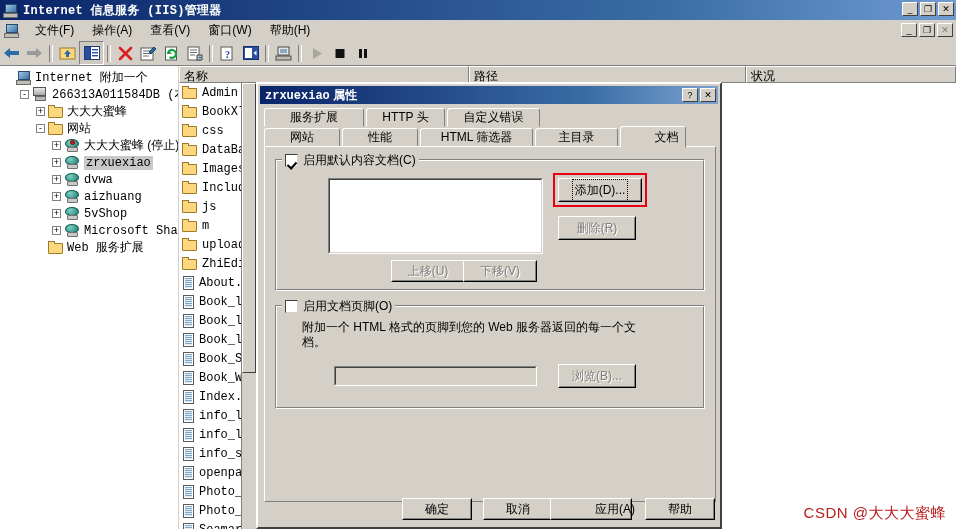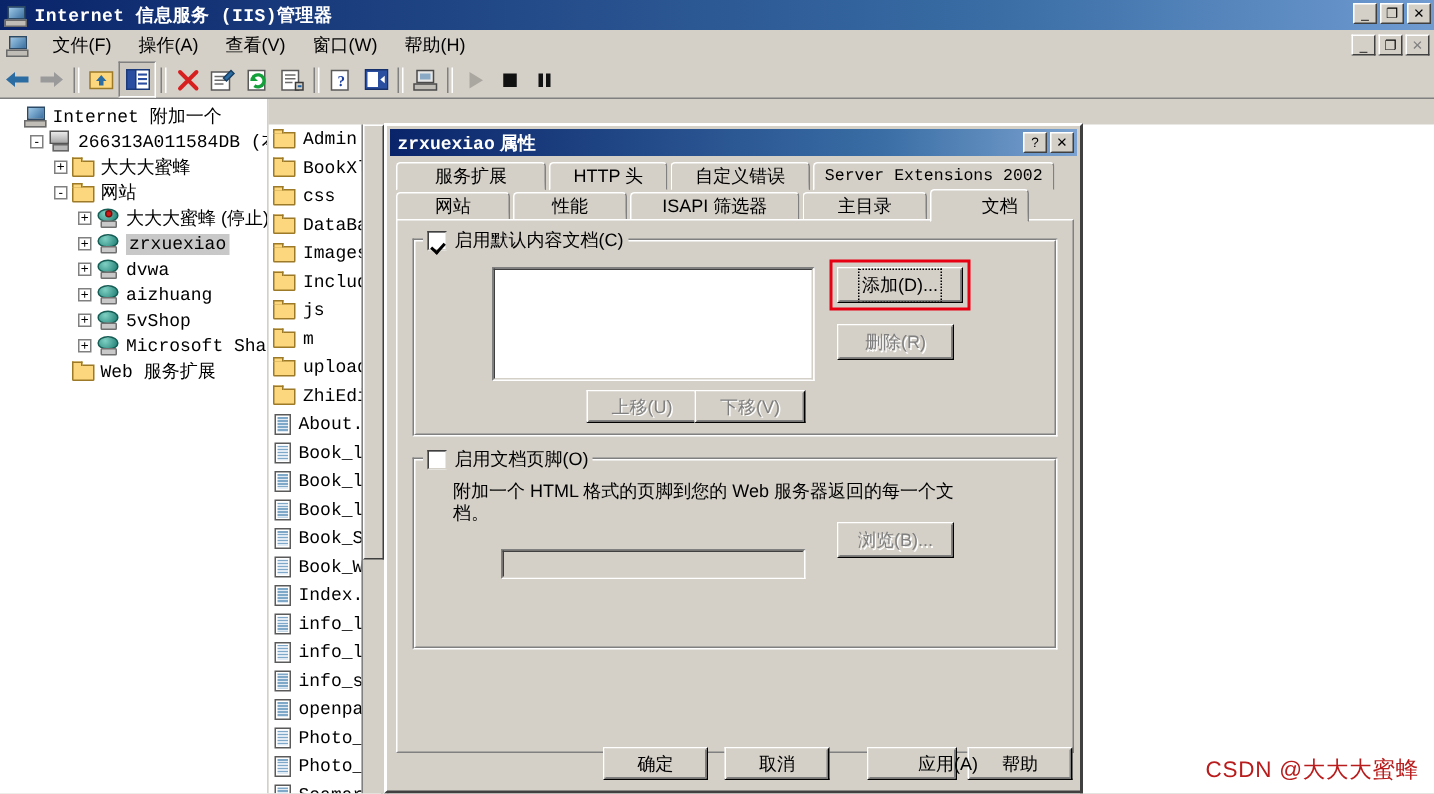--- a/index.html
+++ b/index.html
@@ -422,20 +422,25 @@
           <span class="indent" style="width: 34px;"></span>
           <span class="expander none"></span>
           <span class="indent" style="width: 3px;"></span>
           <span class="ico-folder"></span>
           <span class="tlabel">Web 服务扩展</span>
         </div>
       </div>
   </div>
 
   <div class="pane-right">
+    <div class="colhdr" id="col-header">
+        <div class="ch" style="width: 290px;">名称</div>
+        <div class="ch" style="width: 277px;">路径</div>
+        <div class="ch" style="width: 210px;">状况</div>
+      </div>
     <div class="filelist" id="file-list">
         <div class="frow">
           <span class="ico-folder"></span>
           <span class="fname">Admin</span>
         </div>
         <div class="frow">
           <span class="ico-folder"></span>
           <span class="fname">BookXls</span>
         </div>
         <div class="frow">
@@ -541,26 +546,25 @@
         <span class="wbtn">?</span>
         <span class="wbtn">✕</span>
       </span>
     </div>
 
     <div class="tabstrip">
       <div class="tabrow" id="tabrow1" style="top:0;">
           <div class="tab" style="width: 100px;">服务扩展</div>
           <div class="tab" style="width: 79px;">HTTP 头</div>
           <div class="tab" style="width: 93px;">自定义错误</div>
-          <div class="tab mono" style="width: 161px;">Server Extensions 2002</div>
         </div>
       <div class="tabrow" id="tabrow2" style="top:20px;">
           <div class="tab" style="width: 76px;">网站</div>
           <div class="tab" style="width: 76px;">性能</div>
-          <div class="tab" style="width: 113px;">ISAPI 筛选器</div>
+          <div class="tab" style="width: 113px;">HTML 筛选器</div>
           <div class="tab" style="width: 83px;">主目录</div>
           <div class="tab active" style="width: 66px; padding-left: 34px;">文档</div>
         </div>
     </div>
 
     <div class="tabpage">
 
       <div class="group" style="left:10px;top:12px;width:430px;height:132px;">
         <div class="gb2"></div>
         <div class="glabel">
@@ -588,52 +592,52 @@
         <div class="btn disabled" style="left:115px;top:100px;width:74px;height:22px;">
           <span class="in"></span>
           <span class="lbl">上移(U)</span>
         </div>
         <div class="btn disabled" style="left:187px;top:100px;width:74px;height:22px;">
           <span class="in"></span>
           <span class="lbl">下移(V)</span>
         </div>
       </div>
 
-      <div class="group" style="left:10px;top:158px;width:430px;height:128px;">
+      <div class="group" style="left:10px;top:158px;width:430px;height:104px;">
         <div class="gb2"></div>
         <div class="glabel">
           <span class="cb">
               <span class="inner"></span>
             </span>
           <span>启用文档页脚(O)</span>
         </div>
 
         <div class="desc" style="left:26px;top:14px;width:350px;">附加一个 HTML 格式的页脚到您的 Web 服务器返回的每一个文档。</div>
 
         <div class="txtbox" style="left:58px;top:60px;width:203px;height:20px;">
             <span class="inner"></span>
           </div>
 
-        <div class="btn disabled" style="left:282px;top:42px;width:78px;height:24px;">
+        <div class="btn disabled" style="left:282px;top:58px;width:78px;height:24px;">
           <span class="in"></span>
           <span class="lbl">浏览(B)...</span>
         </div>
       </div>
     </div>
 
     <div class="dlgbtns">
       <div class="btn" style="left:144px;top:2px;width:70px;height:22px;">
         <span class="in"></span>
           <span class="lbl">确定</span>
       </div>
       <div class="btn" style="left:225px;top:2px;width:70px;height:22px;">
         <span class="in"></span>
           <span class="lbl">取消</span>
       </div>
-      <div class="btn" style="left:320px;top:2px;width:60px;height:22px;padding-left:48px;">
+      <div class="btn" style="left:292px;top:2px;width:82px;height:22px;padding-left:48px;">
         <span class="in"></span>
           <span class="lbl">应用(A)</span>
       </div>
       <div class="btn" style="left:387px;top:2px;width:70px;height:22px;">
         <span class="in"></span>
           <span class="lbl">帮助</span>
       </div>
     </div>
   </div>
 

